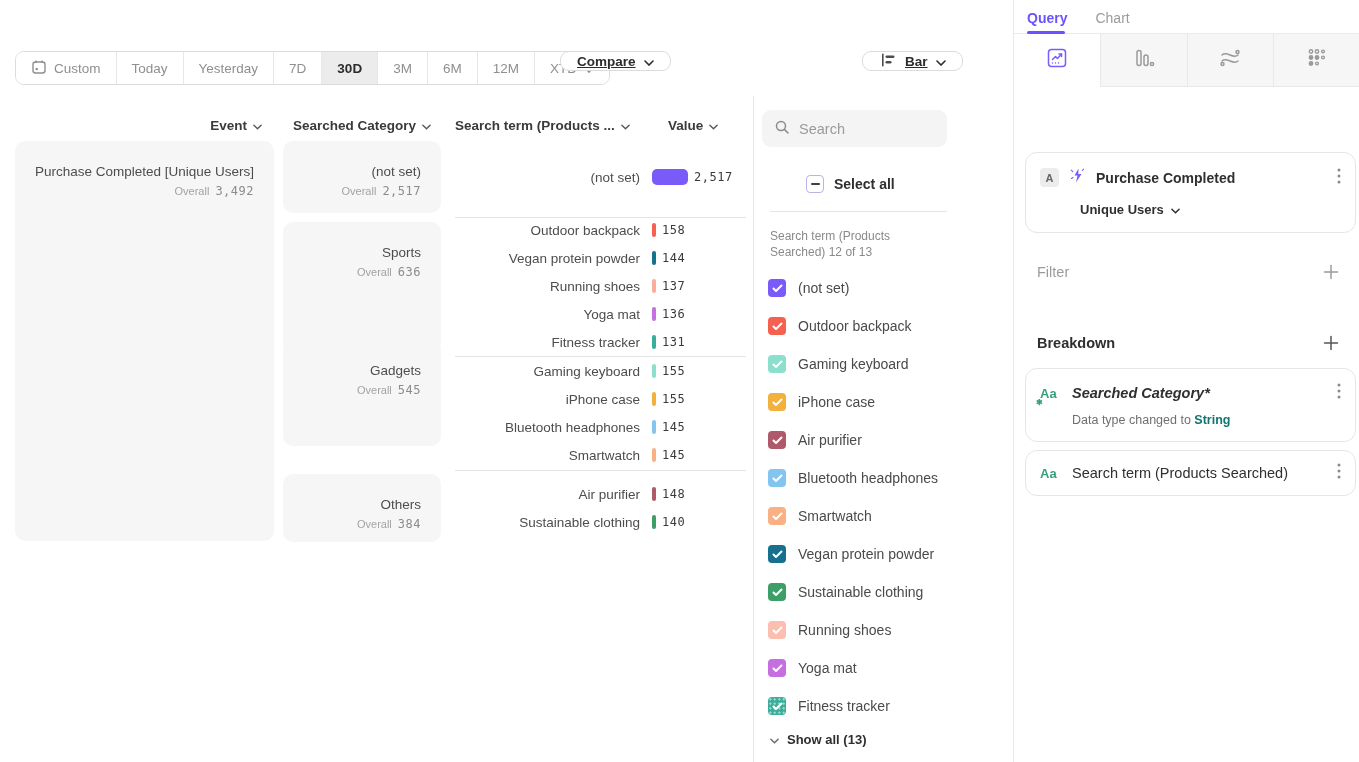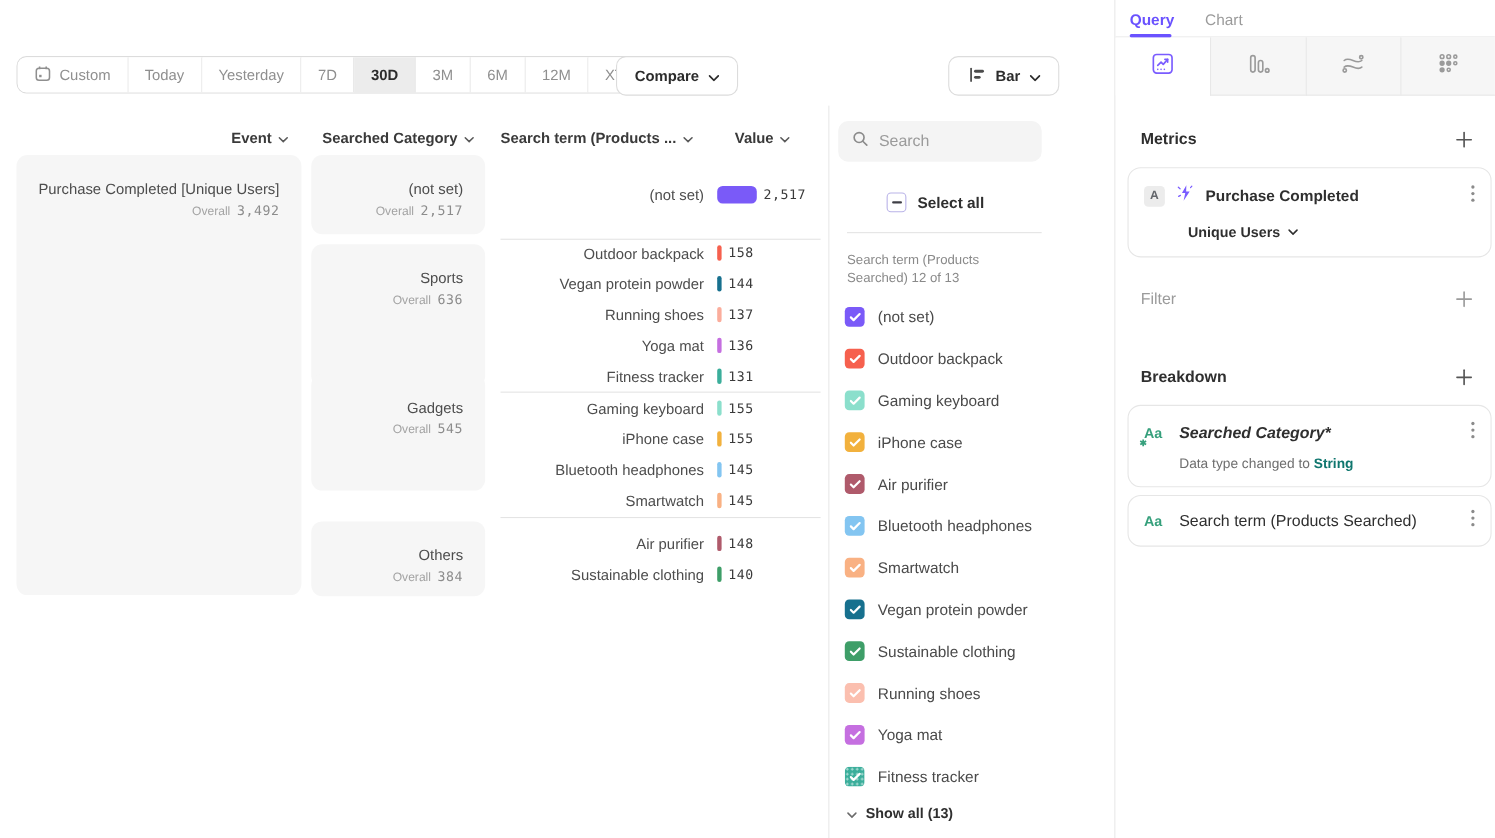--- a/index.html
+++ b/index.html
@@ -7,21 +7,21 @@
   body { font-family:"Liberation Sans", sans-serif; color:#3d3d3d; }
   .page { position:relative; width:1359px; height:762px; background:#fff; }
   .abs { position:absolute; }
   .mono { font-family:"DejaVu Sans Mono", monospace; }
 
   
   .date-seg { left:15px; top:51px; height:34px; display:flex; border:1px solid #dcdcdc; border-radius:9px; overflow:hidden; background:#fff; }
   .seg { display:flex; align-items:center; gap:7px; padding:0 15px; font-size:13.5px; color:#8f8f8f; border-right:1px solid #e7e7e7; cursor:pointer; white-space:nowrap; background:#fff; }
   .seg:last-child { border-right:none; }
   .seg.active { background:#ececec; color:#2c2c2c; font-weight:bold; }
-  .btn { display:flex; align-items:center; gap:8px; height:36px; padding:0 16px; border:1px solid #dcdcdc; border-radius:9px; background:#fff; font-size:13.5px; color:#2c2c2c; font-weight:bold; cursor:pointer; }
+  .btn { display:flex; align-items:center; gap:8px; height:20px; padding:0 16px; border:1px solid #dcdcdc; border-radius:9px; background:#fff; font-size:13.5px; color:#2c2c2c; font-weight:bold; cursor:pointer;text-decoration:underline; }
   .compare-btn { left:560px; top:51px; }
   .chart-type-btn { left:862px; top:51px; }
 
   
   .thead { top:118px; font-size:13.5px; color:#3a3a3a; font-weight:bold; display:flex; align-items:center; gap:6px; }
   .h-event { left:15px; width:247px; justify-content:flex-end; }
   .h-cat { left:283px; width:158px; justify-content:center; }
   .h-term { left:455px; }
   .h-value { left:668px; }
   .cell { background:#f6f6f6; border-radius:10px; text-align:right; padding:22px 20px 0 0; }
@@ -444,29 +444,20 @@
               <circle cx="11" cy="10.5" r="1.7" fill="#9a9a9a"></circle>
               <circle cx="17" cy="10.5" r="1.4"></circle>
             <circle cx="5" cy="16.5" r="1.7" fill="#9a9a9a"></circle>
               <circle cx="11" cy="16.5" r="1.4"></circle>
           </svg>
         </span>
       </div>
     </div>
   </div>
 
-  <div class="abs sec-head" style="top:118px;">
-    <span class="t">Metrics</span>
-    <span class="plus-btn">
-        <svg width="16" height="16" viewBox="0 0 16 16" stroke="#555" stroke-width="1.5" stroke-linecap="round">
-          <line x1="8" y1="1.5" x2="8" y2="14.5"></line>
-          <line x1="1.5" y1="8" x2="14.5" y2="8"></line>
-        </svg>
-      </span>
-  </div>
 
   <div class="abs qcard" style="top:152px;">
     <div class="qrow">
       <span class="a-badge">A</span>
       <span>
         <svg width="17" height="17" viewBox="0 0 17 17">
           <path d="M9.5 1.5 L5.5 8.5 h3 L7 15.5 l5.5-8.5 h-3.2 z" fill="#7a5cff"></path>
           <path d="M2.2 3.2 l1.6 1.4 M14.5 2.2 l-1.2 1.3 M2.5 11.5 l1.6-0.9" stroke="#7a5cff" stroke-width="1.1" stroke-linecap="round" fill="none"></path>
         </svg>
       </span>

